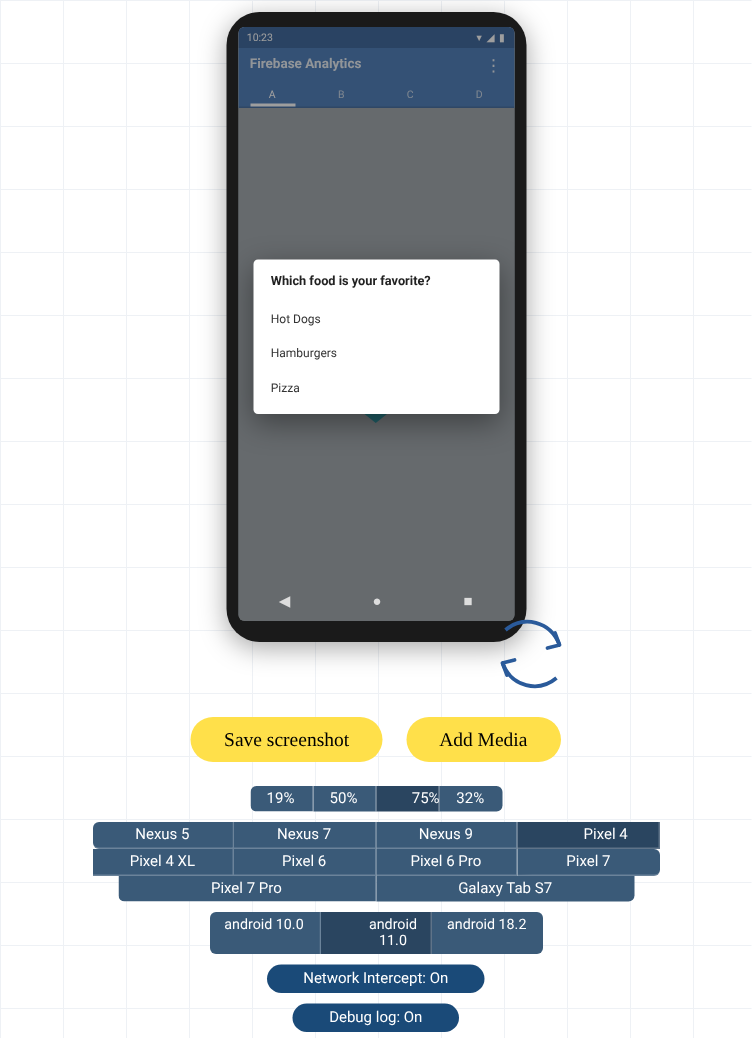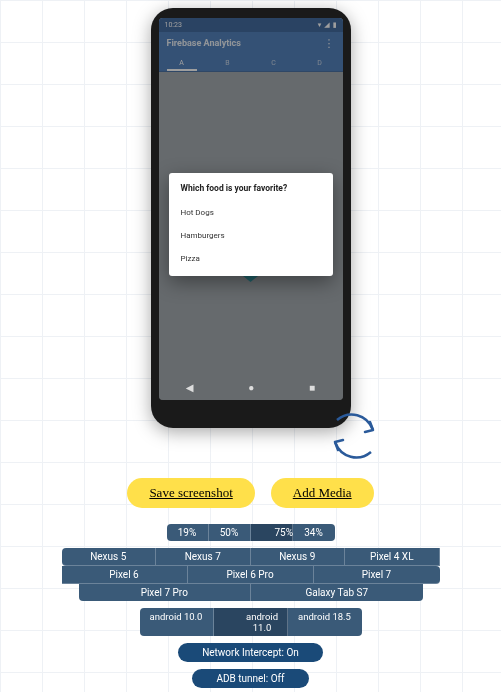--- a/index.html
+++ b/index.html
@@ -20,21 +20,21 @@
     background-image:linear-gradient(var(--grid) 1px,transparent 1px),linear-gradient(90deg,var(--grid) 1px,transparent 1px);
     background-size:42px 42px;
     width:501px;
     height:692px;
     overflow:hidden;
     position:relative;
   }
   .stage{display:flex;flex-direction:column;align-items:center;padding-top:8px;}
   .phone{
     width:200px;height:420px;background:#1a1a1a;border-radius:22px;
-    padding:10px 8px 28px;display:flex;flex-direction:column;position:relative;
+    padding:10px 8px 14px;display:flex;flex-direction:column;position:relative;
     box-shadow:0 4px 18px rgba(0,0,0,.35);
   }
   .screen{flex:1;background:#9aa1a7;border-radius:4px;overflow:hidden;position:relative;}
   .overlay{position:absolute;inset:0;background:rgba(40,40,40,.45);z-index:2;}
   .statusbar{height:14px;background:var(--statusbar);display:flex;align-items:center;justify-content:space-between;padding:0 6px;font-size:7px;color:#fff;position:relative;z-index:1;}
   .status-icons{display:flex;gap:3px;align-items:center;}
   .appbar{height:22px;background:var(--blue-bar);display:flex;align-items:center;justify-content:space-between;padding:0 8px;position:relative;z-index:1;}
   .appbar-title{color:#e8eef5;font-size:9px;font-weight:700;}
   .tabs{height:18px;background:var(--blue-bar);display:flex;border-bottom:1px solid rgba(0,0,0,.15);position:relative;z-index:1;}
   .tab{flex:1;display:flex;align-items:center;justify-content:center;color:#c6d5e6;font-size:7px;position:relative;}
@@ -44,21 +44,21 @@
     position:absolute;left:10px;right:10px;top:155px;background:#fff;border-radius:3px;
     padding:10px 12px 6px;box-shadow:0 6px 20px rgba(0,0,0,.4);z-index:3;
   }
   .dialog-title{font-size:8.5px;font-weight:700;color:#222;margin-bottom:8px;}
   .dialog-opt{font-size:8px;color:#333;padding:7px 0;}
   .teal-shape{position:absolute;left:50%;top:240px;transform:translateX(-50%);width:60px;height:24px;background:#1a8a9a;clip-path:polygon(0 0,100% 0,50% 100%);z-index:1;}
   .navkeys{position:absolute;bottom:3px;left:0;right:0;height:20px;display:flex;justify-content:space-around;align-items:center;z-index:3;}
   .navkeys span{color:#ddd;font-size:10px;}
   .arrows{position:absolute;right:122px;top:408px;width:50px;height:56px;}
   .arrows svg{width:100%;height:100%;}
-  .action-row{display:flex;gap:16px;margin-top:50px;text-decoration:underline;}
+  .action-row{display:flex;gap:16px;margin-top:50px;}
   .btn-yellow{background:var(--yellow);border:none;border-radius:18px;padding:7px 22px;font-size:13px;font-family:"Comic Sans MS",cursive;cursor:pointer;}
   .seg-group{display:flex;margin-top:16px;}
   .seg{background:var(--navy);color:#fff;font-size:10px;padding:3px 0;text-align:center;border-right:1px solid rgba(255,255,255,.25);cursor:pointer;}
   .seg:first-child{border-top-left-radius:4px;border-bottom-left-radius:4px;}
   .seg:last-child{border-right:none;border-top-right-radius:4px;border-bottom-right-radius:4px;}
   .seg.active{background:var(--navy-dark);padding-left:24px;}
   .zoom .seg{width:42px;}
   .devices{width:378px;margin-top:7px;display:flex;flex-wrap:wrap;}
   .devices .seg{flex:1 0 25%;border-bottom:1px solid rgba(255,255,255,.25);}
   .devices-row2{width:344px;display:flex;}
@@ -118,38 +118,40 @@
 
   <div class="action-row">
     <button class="btn-yellow">Save screenshot</button>
     <button class="btn-yellow">Add Media</button>
   </div>
 
   <div class="seg-group zoom">
     <div class="seg">19%</div>
     <div class="seg">50%</div>
     <div class="seg active">75%</div>
-    <div class="seg">34%</div>
+    <div class="seg">32%</div>
   </div>
 
   <div class="devices">
     <div class="seg">Nexus 5</div>
     <div class="seg">Nexus 7</div>
     <div class="seg">Nexus 9</div>
+    <div class="seg active">Pixel 4</div>
     <div class="seg">Pixel 4 XL</div>
     <div class="seg">Pixel 6</div>
     <div class="seg">Pixel 6 Pro</div>
     <div class="seg">Pixel 7</div>
   </div>
   <div class="devices-row2">
     <div class="seg" style="border-top-left-radius:0">Pixel 7 Pro</div>
     <div class="seg" style="border-top-right-radius:0">Galaxy Tab S7</div>
   </div>
 
   <div class="seg-group os-group">
     <div class="seg">android 10.0</div>
     <div class="seg active">android 11.0</div>
-    <div class="seg">android 18.5</div>
+    <div class="seg">android 18.2</div>
   </div>
 
   <div class="pill">Network Intercept: On</div>
+  <div class="pill">Debug log: On</div>
   <div class="pill">ADB tunnel: Off</div>
 </div>
 
 </body></html>

